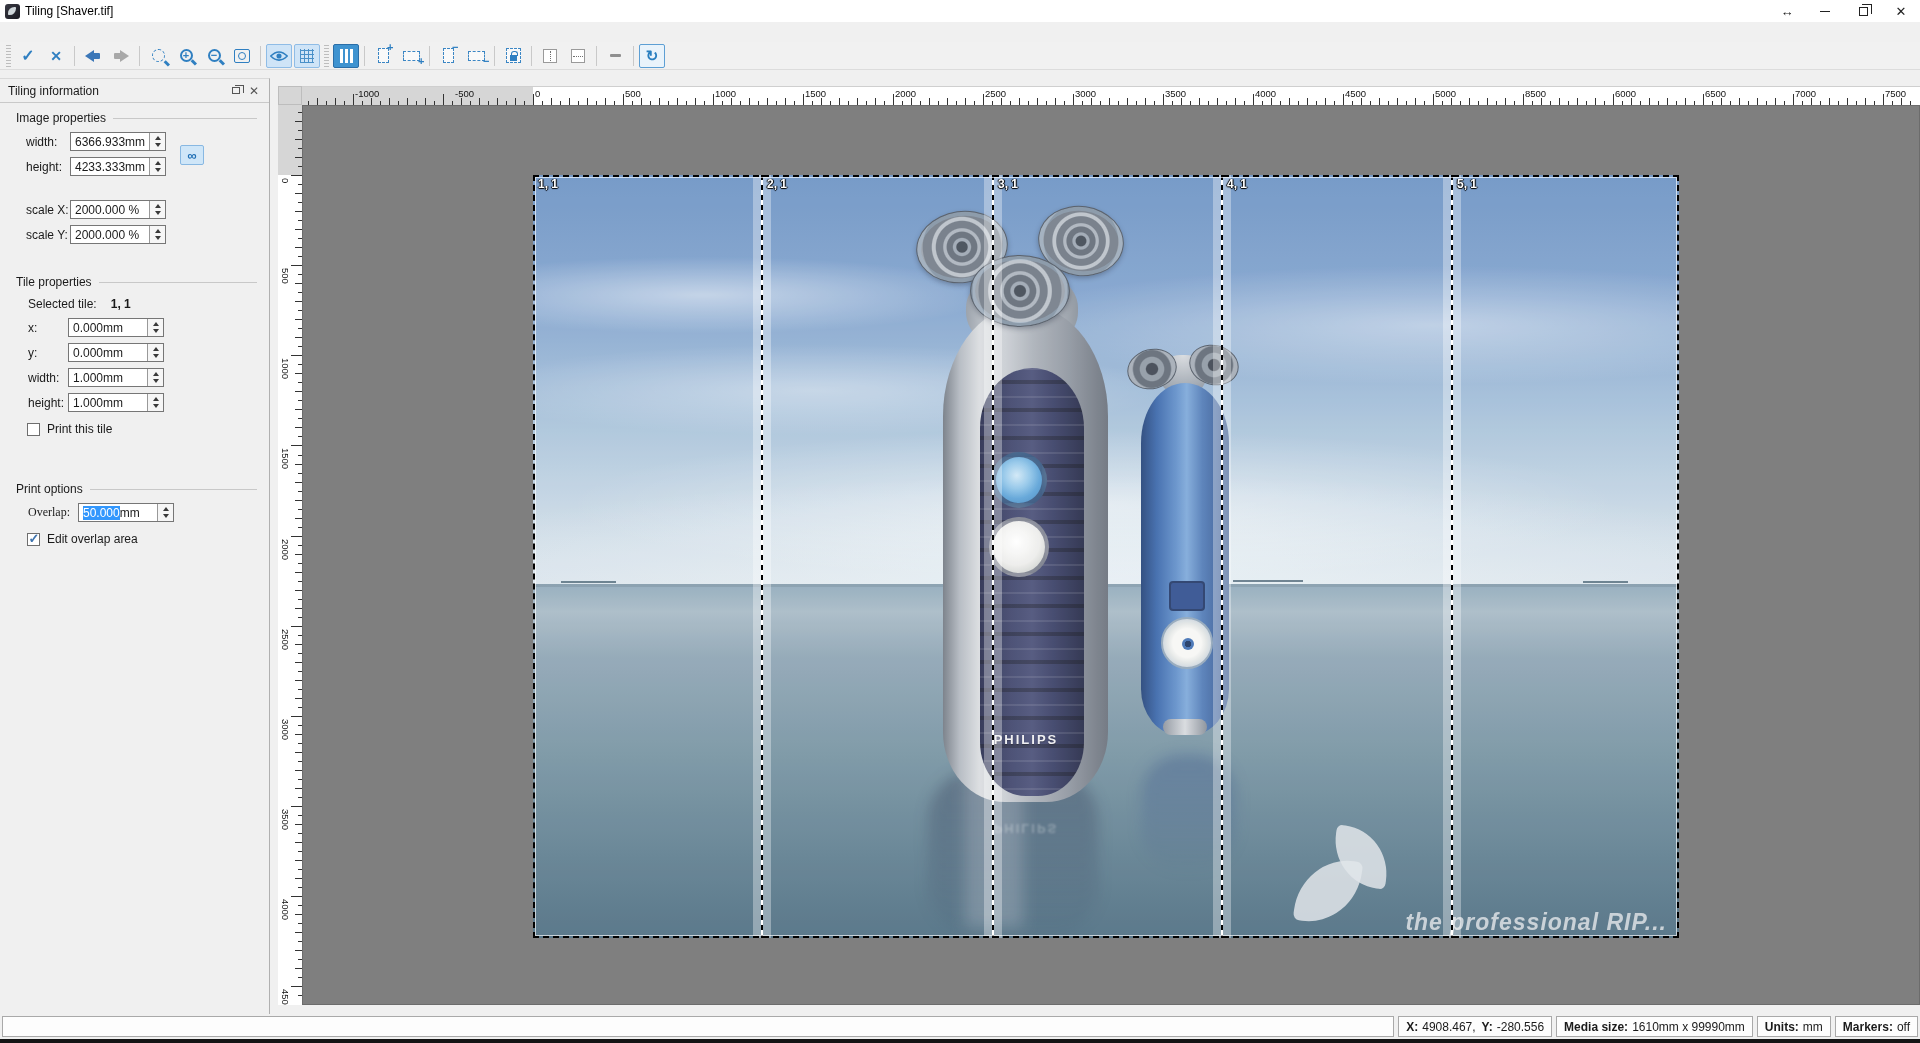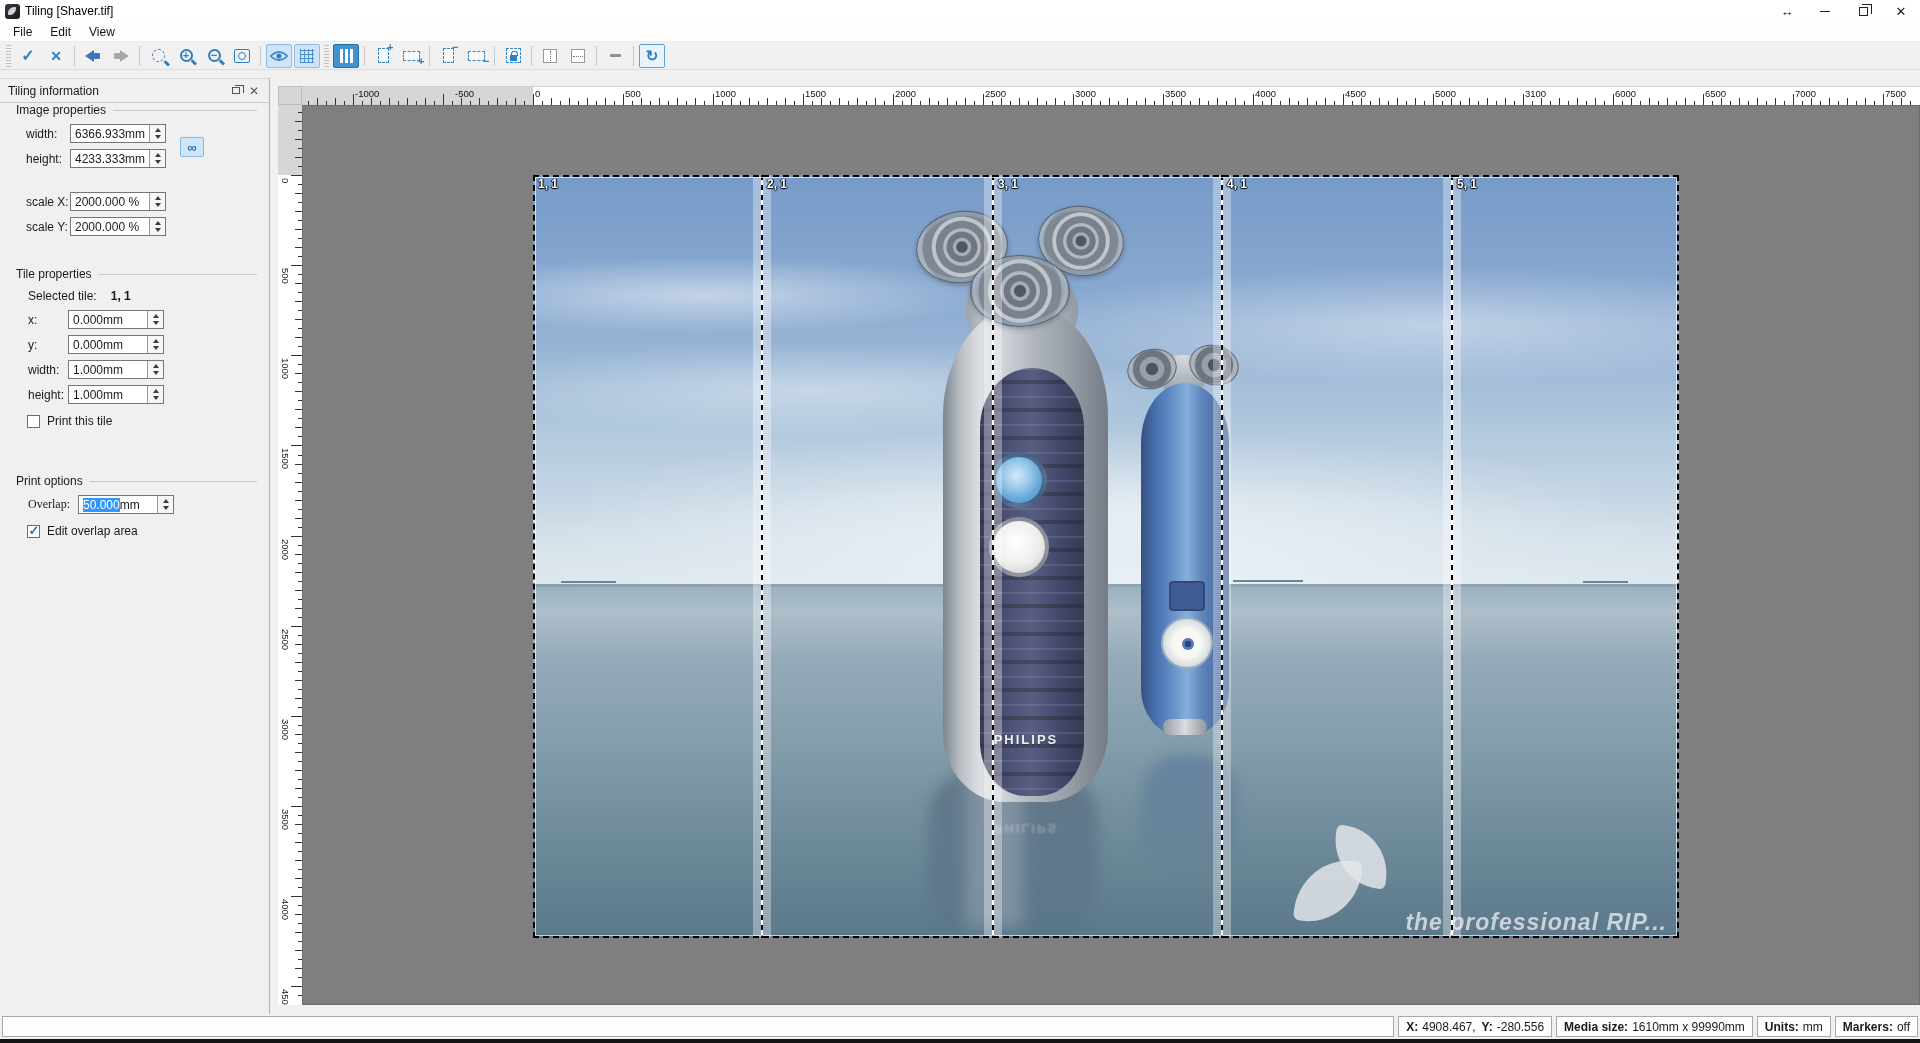--- a/index.html
+++ b/index.html
@@ -68,21 +68,21 @@
   
   .dock{position:absolute;left:0;top:8px;width:270px;bottom:0;background:#f0f0f0;border-right:1px solid #b0b0b0;border-top:1px solid #d9d9d9;}
   .dock-title{height:24px;display:flex;align-items:center;padding:0 6px 0 8px;border-bottom:1px solid #c9c9c9;}
   .dock-title .txt{flex:1;}
   .dock-btn{width:18px;height:16px;display:flex;align-items:center;justify-content:center;color:#555;}
   .glyph-float{width:8px;height:7px;border:1px solid #555;position:relative;background:#f0f0f0;}
   .glyph-float::before{content:"";position:absolute;left:2px;top:-3px;width:8px;height:7px;border:1px solid #555;border-left:none;border-bottom:none;}
   .ghead{display:flex;align-items:center;margin:0 12px 6px 16px;}
   .ghead .txt{margin-right:7px;}
   .ghead .line{flex:1;height:1px;background:#c8c8c8;}
-  .mt-ip{margin-top:0;}
+  .mt-ip{margin-top:8px;}
   .mt-tp{margin-top:30px;}
   .mt-po{margin-top:46px;}
   .prow{display:flex;align-items:center;margin:4px 0 0 26px;height:21px;}
   .prow.tp{margin-left:28px;}
   .plabel{width:44px;}
   .plabel.tp{width:40px;}
   .plabel.po{width:50px;font-family:Liberation Serif, serif;}
   .spin{width:96px;height:19px;border:1px solid #767676;background:#fff;display:flex;align-items:stretch;}
   .spin-val{flex:1;padding:2px 0 0 4px;white-space:nowrap;overflow:hidden;}
   .sel{background:#3297fd;color:#fff;}
@@ -229,25 +229,20 @@
         </div>
       <div class="winbtn">
           <span class="glyph-restore"></span>
         </div>
       <div class="winbtn">
           <span>✕</span>
         </div>
     </div>
   </div>
 
-  <div class="menubar">
-    <span class="menuitem">File</span>
-    <span class="menuitem">Edit</span>
-    <span class="menuitem">View</span>
-  </div>
 
   <div class="toolbar">
     <span class="tb-handle"></span>
     <div class="tbtn">
         <span class="g-check">✓</span>
       </div>
     <div class="tbtn">
         <span class="g-x">✕</span>
       </div>
     <span class="tb-sep"></span>
@@ -660,21 +655,21 @@
           <div class="hlab" style="left: 323px;">500</div>
           <div class="hlab" style="left: 413px;">1000</div>
           <div class="hlab" style="left: 503px;">1500</div>
           <div class="hlab" style="left: 593px;">2000</div>
           <div class="hlab" style="left: 683px;">2500</div>
           <div class="hlab" style="left: 773px;">3000</div>
           <div class="hlab" style="left: 863px;">3500</div>
           <div class="hlab" style="left: 953px;">4000</div>
           <div class="hlab" style="left: 1043px;">4500</div>
           <div class="hlab" style="left: 1133px;">5000</div>
-          <div class="hlab" style="left: 1223px;">3100</div>
+          <div class="hlab" style="left: 1223px;">8500</div>
           <div class="hlab" style="left: 1313px;">6000</div>
           <div class="hlab" style="left: 1403px;">6500</div>
           <div class="hlab" style="left: 1493px;">7000</div>
           <div class="hlab" style="left: 1583px;">7500</div>
         </div>
       <div class="vruler">
           <div class="vt minor" style="top: 6.9px;"></div>
           <div class="vt mid" style="top: 15.9px;"></div>
           <div class="vt minor" style="top: 24.9px;"></div>
           <div class="vt mid" style="top: 33.9px;"></div>

